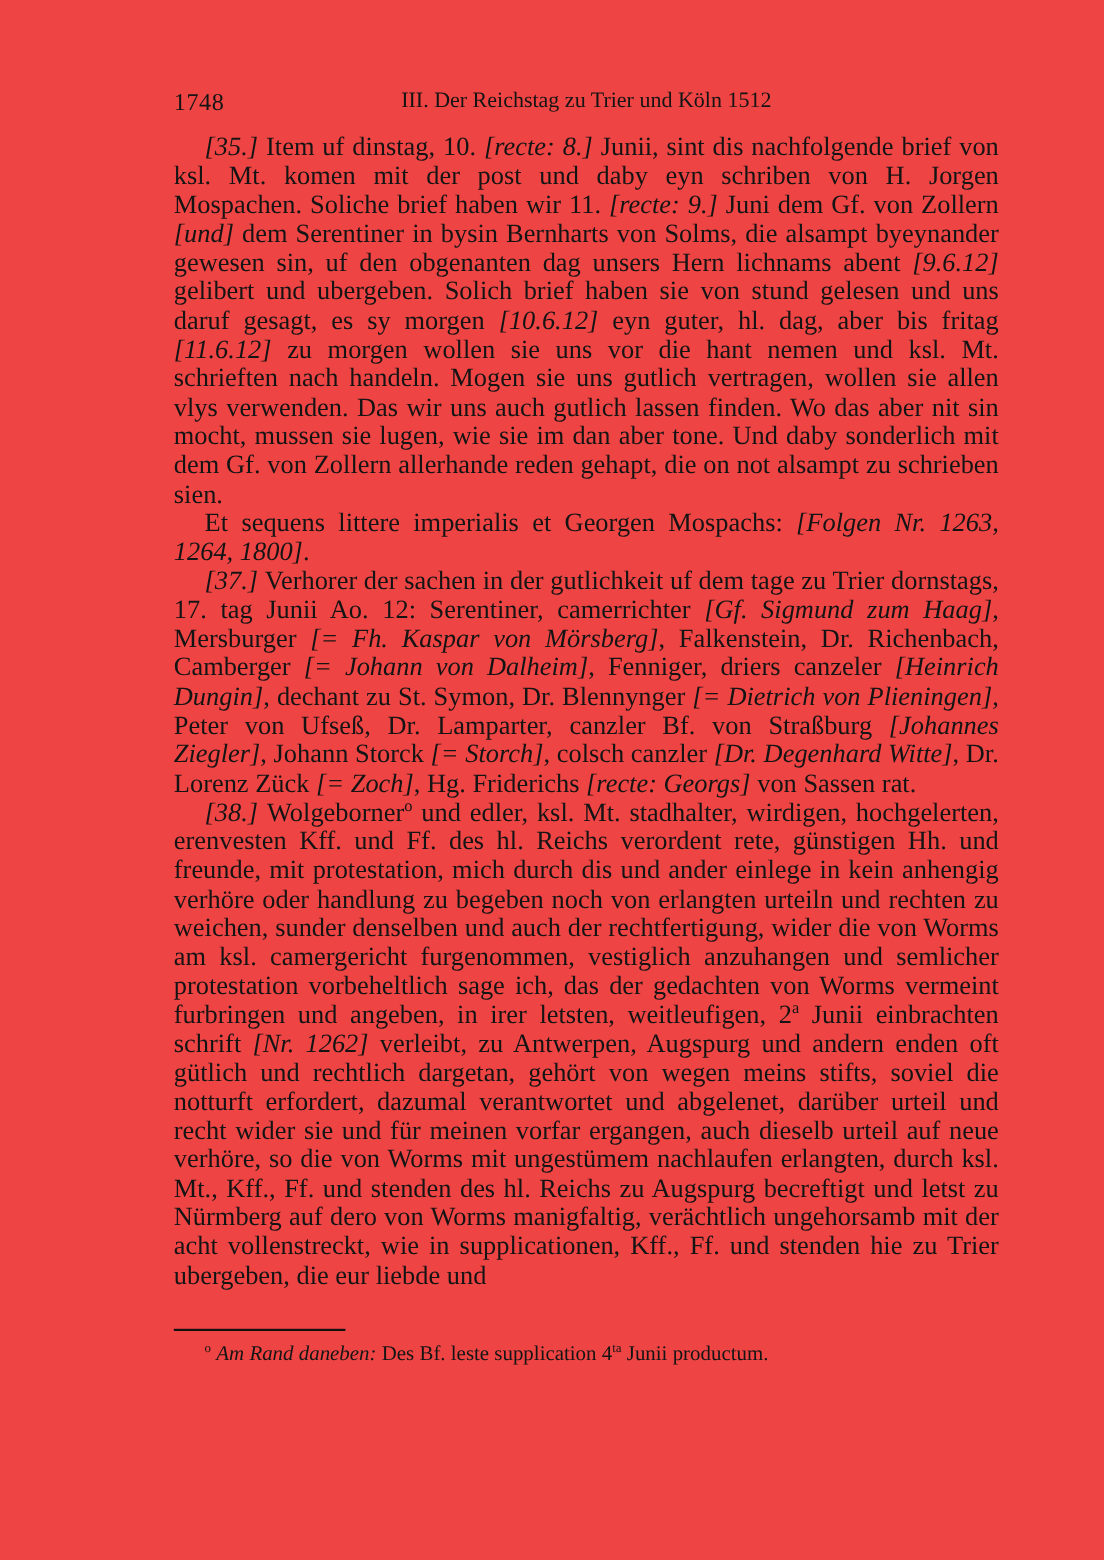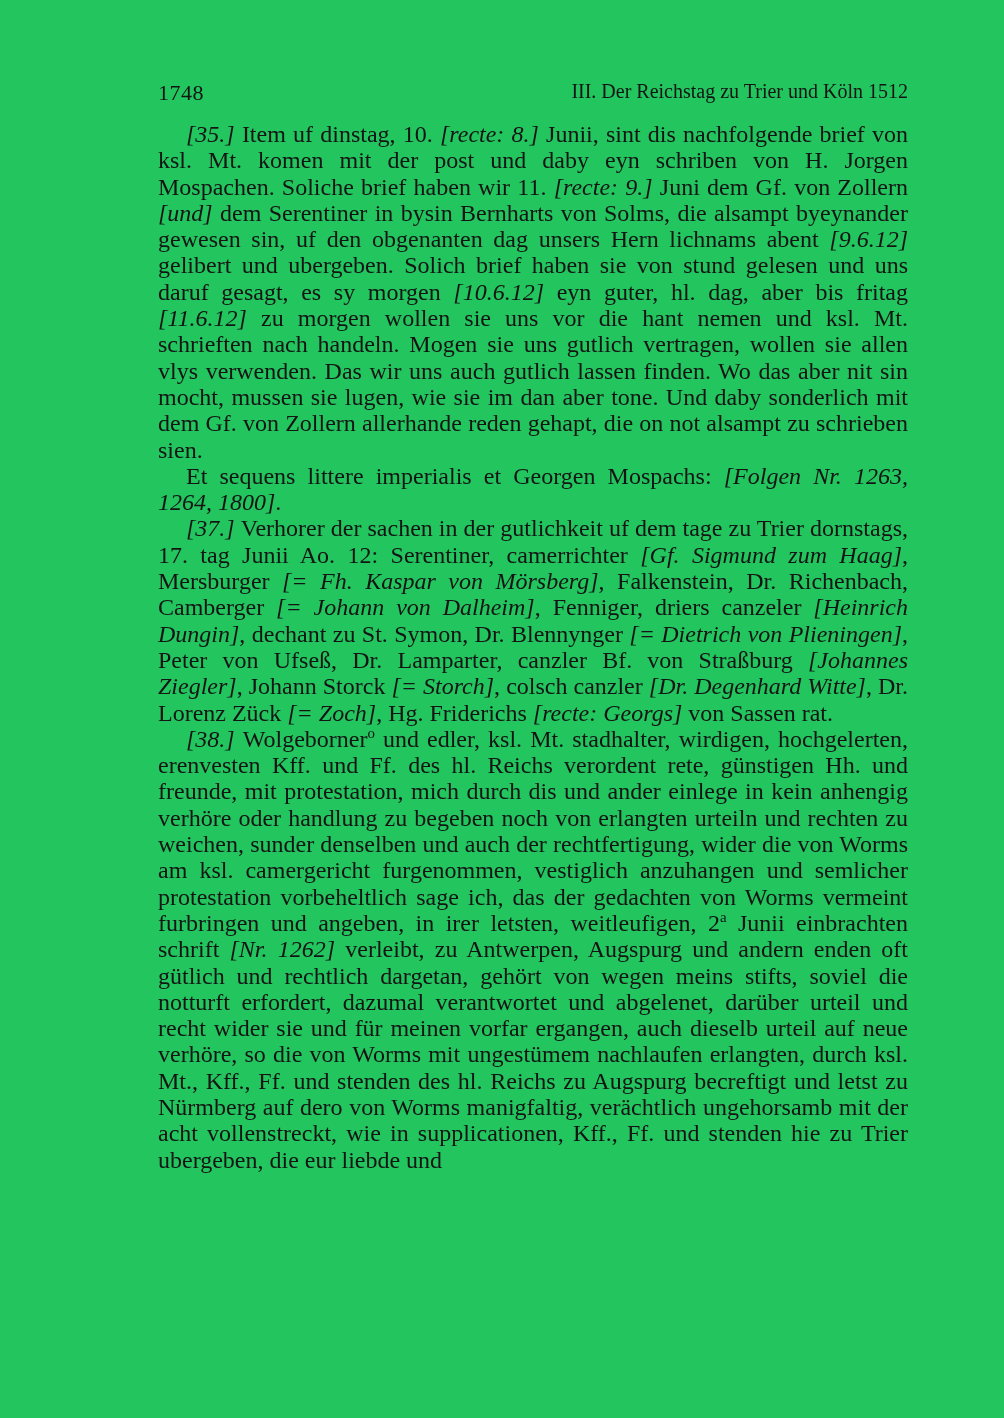--- a/index.html
+++ b/index.html
@@ -1,27 +1,27 @@
 <!DOCTYPE html>
 <html lang="de"><head>
 <meta charset="utf-8">
 <style>
   html,body{margin:0;padding:0;background:#ffffff;}
   .page{
     position:relative;
     width:1004px;height:1418px;
-    background:#22c55e;
+    background:#ef4444;
     color:#141414;
     font-family:"Liberation Serif", serif;
     overflow:hidden;
   }
   .content{position:absolute;left:158px;top:80px;width:750px;}
   .pagehead{position:relative;height:26px;margin-bottom:15px;}
   .pagenum{position:absolute;left:0;top:0;font-size:22px;letter-spacing:0.5px;}
-  .runhead{text-align:right;font-size:20px;}
+  .runhead{text-align:center;font-size:20px;}
   .par{
     margin:0;
     text-align:justify;
     text-indent:28px;
     font-size:24px;
     line-height:26.3px;
   }
   .par em{font-style:italic;}
   sup{font-size:62%;line-height:0;vertical-align:super;}
   .footnote{position:absolute;left:158px;top:1208px;width:750px;}
@@ -45,13 +45,17 @@
       <div class="runhead">III. Der Reichstag zu Trier und Köln 1512</div>
     </div>
     <div>
         <p class="par"><em>[35.] </em><span>Item uf dinstag, 10. </span><em>[recte: 8.] </em><span>Junii, sint dis nachfolgende brief von ksl. Mt. komen mit der post und daby eyn schriben von H. Jorgen Mospachen. Soliche brief haben wir 11. </span><em>[recte: 9.] </em><span>Juni dem Gf. von Zollern </span><em>[und] </em><span>dem Serentiner in bysin Bernharts von Solms, die alsampt byeynander gewesen sin, uf den obgenanten dag unsers Hern lichnams abent </span><em>[9.6.12] </em><span>gelibert und ubergeben. Solich brief haben sie von stund gelesen und uns daruf gesagt, es sy morgen </span><em>[10.6.12] </em><span>eyn guter, hl. dag, aber bis fritag </span><em>[11.6.12] </em><span>zu morgen wollen sie uns vor die hant nemen und ksl. Mt. schrieften nach handeln. Mogen sie uns gutlich vertragen, wollen sie allen vlys verwenden. Das wir uns auch gutlich lassen finden. Wo das aber nit sin mocht, mussen sie lugen, wie sie im dan aber tone. Und daby sonderlich mit dem Gf. von Zollern allerhande reden gehapt, die on not alsampt zu schrieben sien.</span></p>
         <p class="par"><span>Et sequens littere imperialis et Georgen Mospachs: </span><em>[Folgen Nr. 1263, 1264, 1800]</em><span>.</span></p>
         <p class="par"><em>[37.] </em><span>Verhorer der sachen in der gutlichkeit uf dem tage zu Trier dornstags, 17. tag Junii Ao. 12: Serentiner, camerrichter </span><em>[Gf. Sigmund zum Haag]</em><span>, Mersburger </span><em>[= Fh. Kaspar von Mörsberg]</em><span>, Falkenstein, Dr. Richenbach, Camberger </span><em>[= Johann von Dalheim]</em><span>, Fenniger, driers canzeler </span><em>[Heinrich Dungin]</em><span>, dechant zu St. Symon, Dr. Blennynger </span><em>[= Dietrich von Plieningen]</em><span>, Peter von Ufseß, Dr. Lamparter, canzler Bf. von Straßburg </span><em>[Johannes Ziegler]</em><span>, Johann Storck </span><em>[= Storch]</em><span>, colsch canzler </span><em>[Dr. Degenhard Witte]</em><span>, Dr. Lorenz Zück </span><em>[= Zoch]</em><span>, Hg. Friderichs </span><em>[recte: Georgs]</em><span> von Sassen rat.</span></p>
         <p class="par"><em>[38.] </em><span>Wolgeborner</span><sup>o</sup><span> und edler, ksl. Mt. stadhalter, wirdigen, hochgelerten, erenvesten Kff. und Ff. des hl. Reichs verordent rete, günstigen Hh. und freunde, mit protestation, mich durch dis und ander einlege in kein anhengig verhöre oder handlung zu begeben noch von erlangten urteiln und rechten zu weichen, sunder denselben und auch der rechtfertigung, wider die von Worms am ksl. camergericht furgenommen, vestiglich anzuhangen und semlicher protestation vorbeheltlich sage ich, das der gedachten von Worms vermeint furbringen und angeben, in irer letsten, weitleufigen, 2</span><sup>a</sup><span> Junii einbrachten schrift </span><em>[Nr. 1262] </em><span>verleibt, zu Antwerpen, Augspurg und andern enden oft gütlich und rechtlich dargetan, gehört von wegen meins stifts, soviel die notturft erfordert, dazumal verantwortet und abgelenet, darüber urteil und recht wider sie und für meinen vorfar ergangen, auch dieselb urteil auf neue verhöre, so die von Worms mit ungestümem nachlaufen erlangten, durch ksl. Mt., Kff., Ff. und stenden des hl. Reichs zu Augspurg becreftigt und letst zu Nürmberg auf dero von Worms manigfaltig, verächtlich ungehorsamb mit der acht vollenstreckt, wie in supplicationen, Kff., Ff. und stenden hie zu Trier ubergeben, die eur liebde und</span></p>
       </div>
   </div>
 
+  <div class="footnote">
+    <div class="fnrule"></div>
+    <p class="fntext"><sup>o</sup><span> </span><em>Am Rand daneben:</em><span> Des Bf. leste supplication 4</span><sup>ta</sup><span> Junii productum.</span></p>
+  </div>
 </div>
 
 </body></html>

